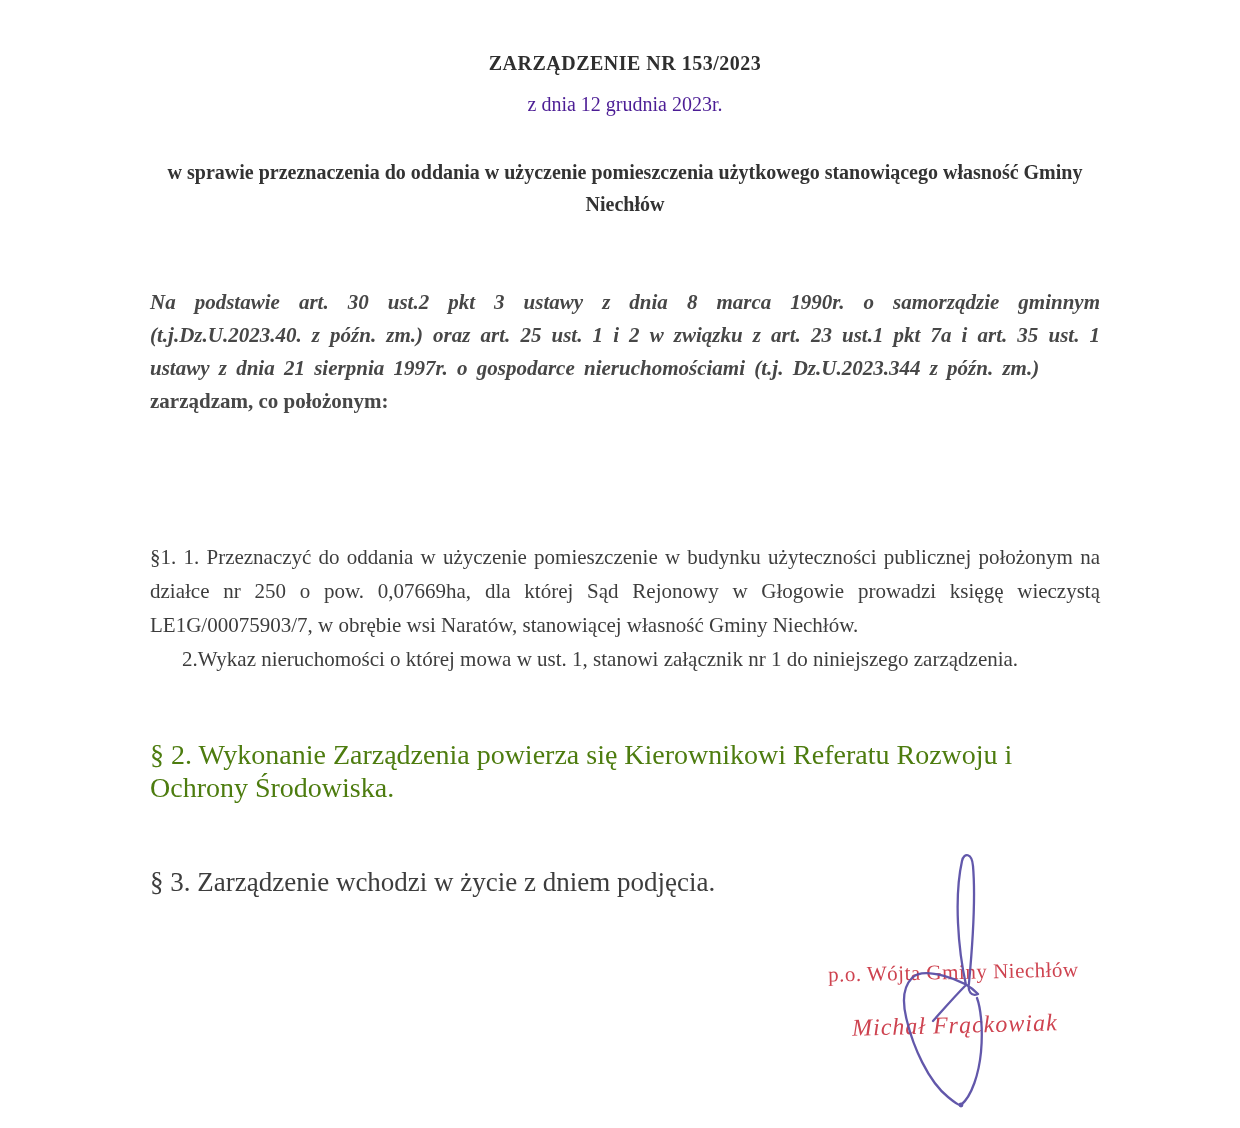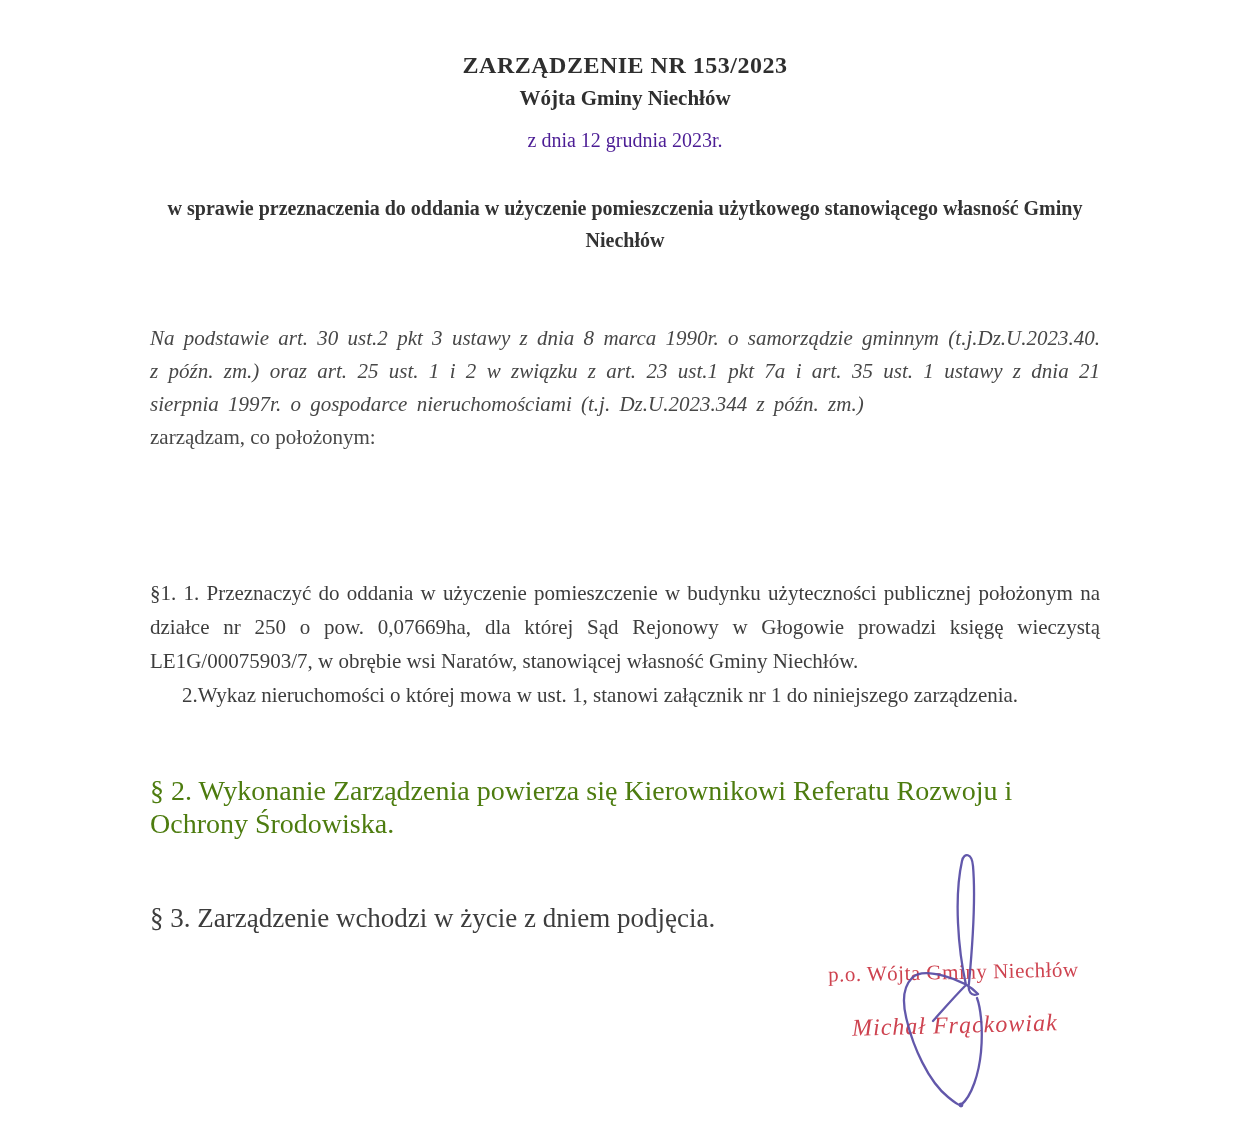--- a/index.html
+++ b/index.html
@@ -21,21 +21,21 @@
     left: 150px;
     top: 0;
     width: 950px;
   }
   .title-block {
     margin-top: 52px;
     text-align: center;
     color: #2f2f2f;
   }
   .title-line1 {
-    font-size: 24px;
+    font-size: 20px;
     font-weight: bold;
     letter-spacing: 0.5px;
     margin: 0;
   }
   .title-line2 {
     font-size: 21px;
     font-weight: bold;
     margin: 7px 0 0 0;
   }
   .title-line3 {
@@ -52,20 +52,21 @@
     font-size: 20px;
     line-height: 32px;
     color: #333333;
   }
   .preamble {
     margin-top: 66px;
     font-size: 21px;
     line-height: 33px;
     text-align: justify;
     color: #474747;
+    font-weight: bold;
   }
   .preamble .legal-basis {
     font-style: italic;
     word-spacing: 4px;
   }
   .preamble .closing {
     font-style: normal;
     display: block;
     text-align: left;
     word-spacing: normal;
@@ -128,21 +129,20 @@
 </style>
 </head>
 <body>
 
 <div class="page">
 
   <div class="content">
 
     <div class="title-block">
       <div class="title-line1">ZARZĄDZENIE NR 153/2023</div>
-      <div class="title-line2">Wójta Gminy Niechłów</div>
       <div class="title-line3">z dnia 12 grudnia 2023r.</div>
     </div>
 
     <div class="subject">w sprawie przeznaczenia do oddania w użyczenie pomieszczenia użytkowego stanowiącego własność Gminy Niechłów</div>
 
     <div class="preamble">
       <span class="legal-basis">Na podstawie art. 30 ust.2 pkt 3 ustawy z dnia 8 marca 1990r. o samorządzie gminnym (t.j.Dz.U.2023.40. z późn. zm.) oraz art. 25 ust. 1 i 2 w związku z art. 23 ust.1 pkt 7a i art. 35 ust. 1 ustawy z dnia 21 sierpnia 1997r. o gospodarce nieruchomościami (t.j. Dz.U.2023.344 z późn. zm.)</span>
       <span class="closing">zarządzam, co położonym:</span>
     </div>
 

